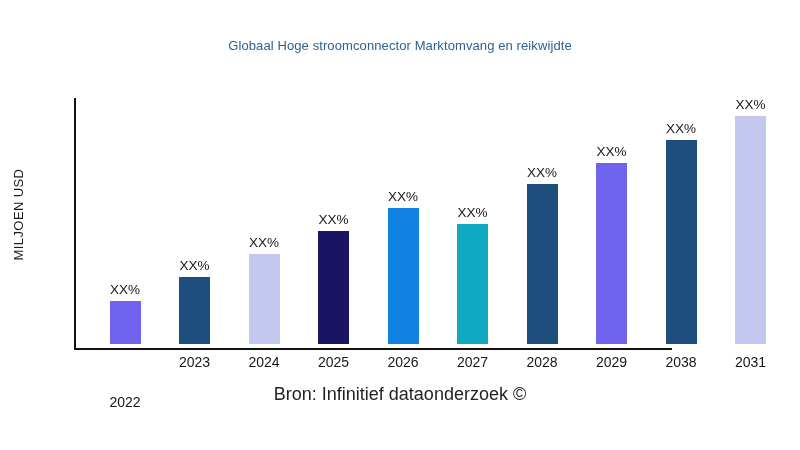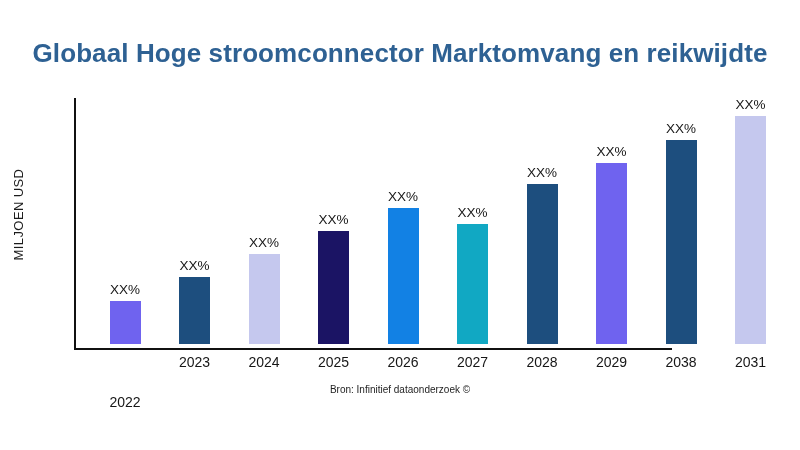--- a/index.html
+++ b/index.html
@@ -18,22 +18,22 @@
     width: 800px;
     height: 450px;
     background: #ffffff;
   }
   #chart-title {
     position: absolute;
     left: 0;
     top: 38px;
     width: 800px;
     text-align: center;
-    font-size: 26px;
-    font-weight: 700;
+    font-size: 13px;
+    font-weight: 400;
     color: #2e6193;
     letter-spacing: 0.1px;
     white-space: nowrap;
   }
   #y-axis-label {
     position: absolute;
     left: -77px;
     top: 207px;
     width: 190px;
     text-align: center;
@@ -101,21 +101,21 @@
     text-align: center;
     font-size: 14px;
     color: #161616;
   }
   #source-note {
     position: absolute;
     left: 0;
     top: 384px;
     width: 800px;
     text-align: center;
-    font-size: 10px;
+    font-size: 18px;
     color: #242424;
   }
 </style>
 </head>
 <body>
 
 <div id="chart-root">
 
   <div id="chart-title">Globaal Hoge stroomconnector Marktomvang en reikwijdte</div>
 

